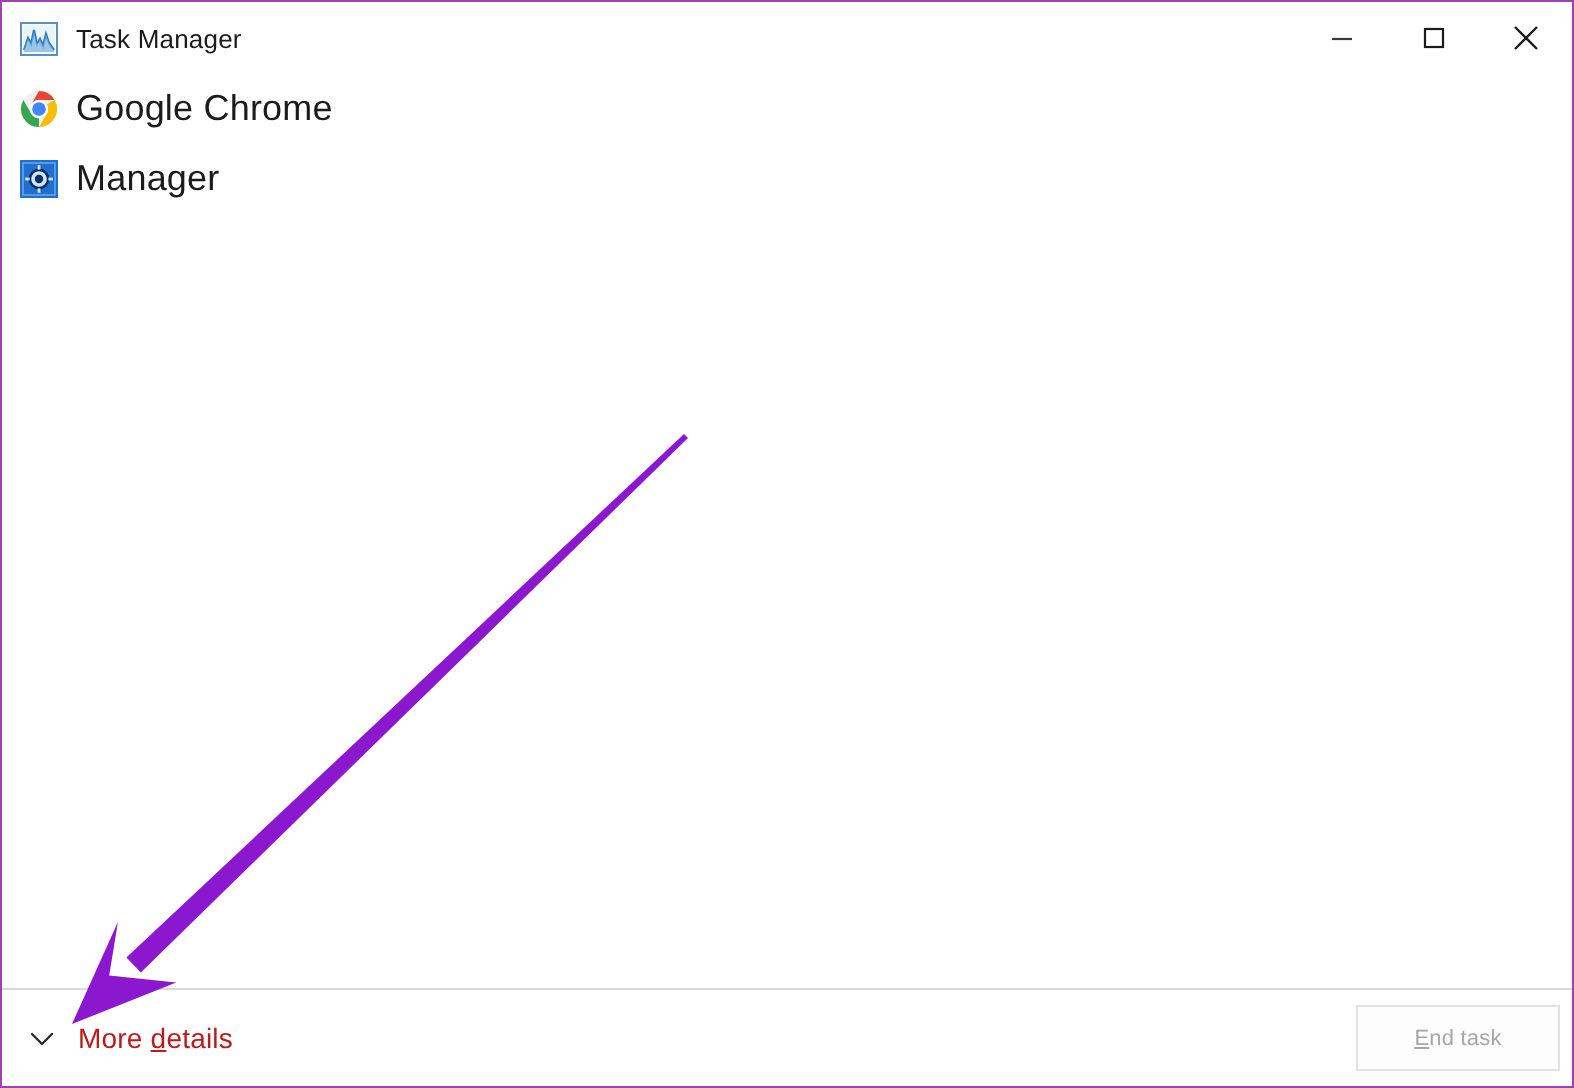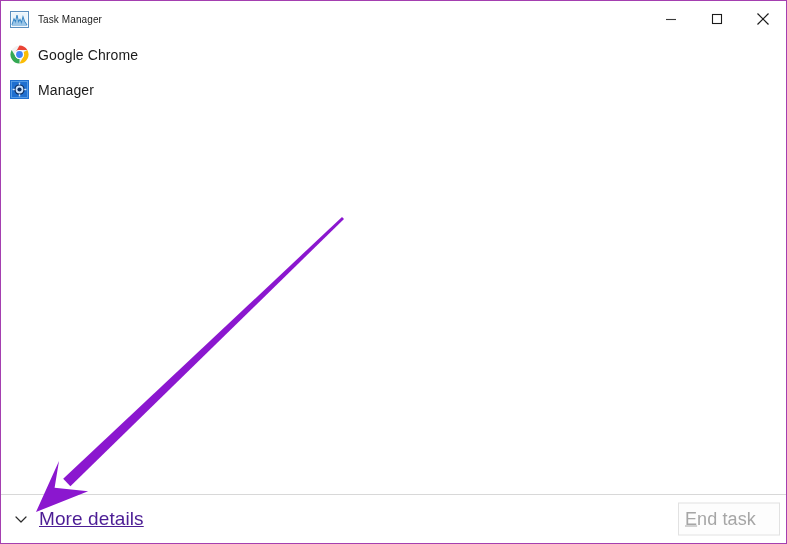--- a/index.html
+++ b/index.html
@@ -37,21 +37,21 @@
     display: flex;
     align-items: center;
   }
   .titlebar-left {
     display: flex;
     align-items: center;
     padding-left: 9px;
     gap: 9px;
   }
   .title-text {
-    font-size: 10px;
+    font-size: 13px;
     color: #1b1b1b;
     letter-spacing: 0.1px;
     white-space: nowrap;
   }
   .win-controls {
     position: absolute;
     right: 0; top: 0;
     height: 36px;
     display: flex;
   }
@@ -90,21 +90,21 @@
     gap: 9px;
     padding-left: 9px;
     box-sizing: border-box;
     background: transparent;
     cursor: default;
   }
   .app-row.selected {
     background: #e5f1fb;
   }
   .app-label {
-    font-size: 14px;
+    font-size: 18px;
     color: #1b1b1b;
     letter-spacing: 0.1px;
     white-space: nowrap;
   }
 
   
   .annotation-layer {
     position: absolute;
     left: 0; top: 0;
     width: 787px;
@@ -133,44 +133,44 @@
     cursor: default;
     font-family: inherit;
   }
   .chevron {
     width: 16px;
     height: 16px;
     display: block;
     flex: 0 0 16px;
   }
   .more-details-label {
-    font-size: 19px;
-    color: #4c1d95;
+    font-size: 14px;
+    color: #b91c1c;
     letter-spacing: 0.1px;
     white-space: nowrap;
-    text-decoration: underline;
   }
   .accel { text-decoration: underline; }
 
   .end-task-btn {
     position: absolute;
     right: 6px;
     top: 50%;
     transform: translateY(-50%);
     width: 102px;
     height: 33px;
     box-sizing: border-box;
     background: #fdfdfd;
     border: 1px solid #e2e2e2;
     color: #a6a6a6;
     font-family: inherit;
-    font-size: 18px;
-    letter-spacing: 0.1px;
-    display: flex;
-    align-items: center;
+    font-size: 11px;
+    letter-spacing: 0.1px;
+    display: flex;
+    align-items: center;
+    justify-content: center;
     cursor: default;
   }
 </style>
 </head>
 <body>
 
 <div class="window">
 
   <div class="titlebar">
     <div class="titlebar-left">

